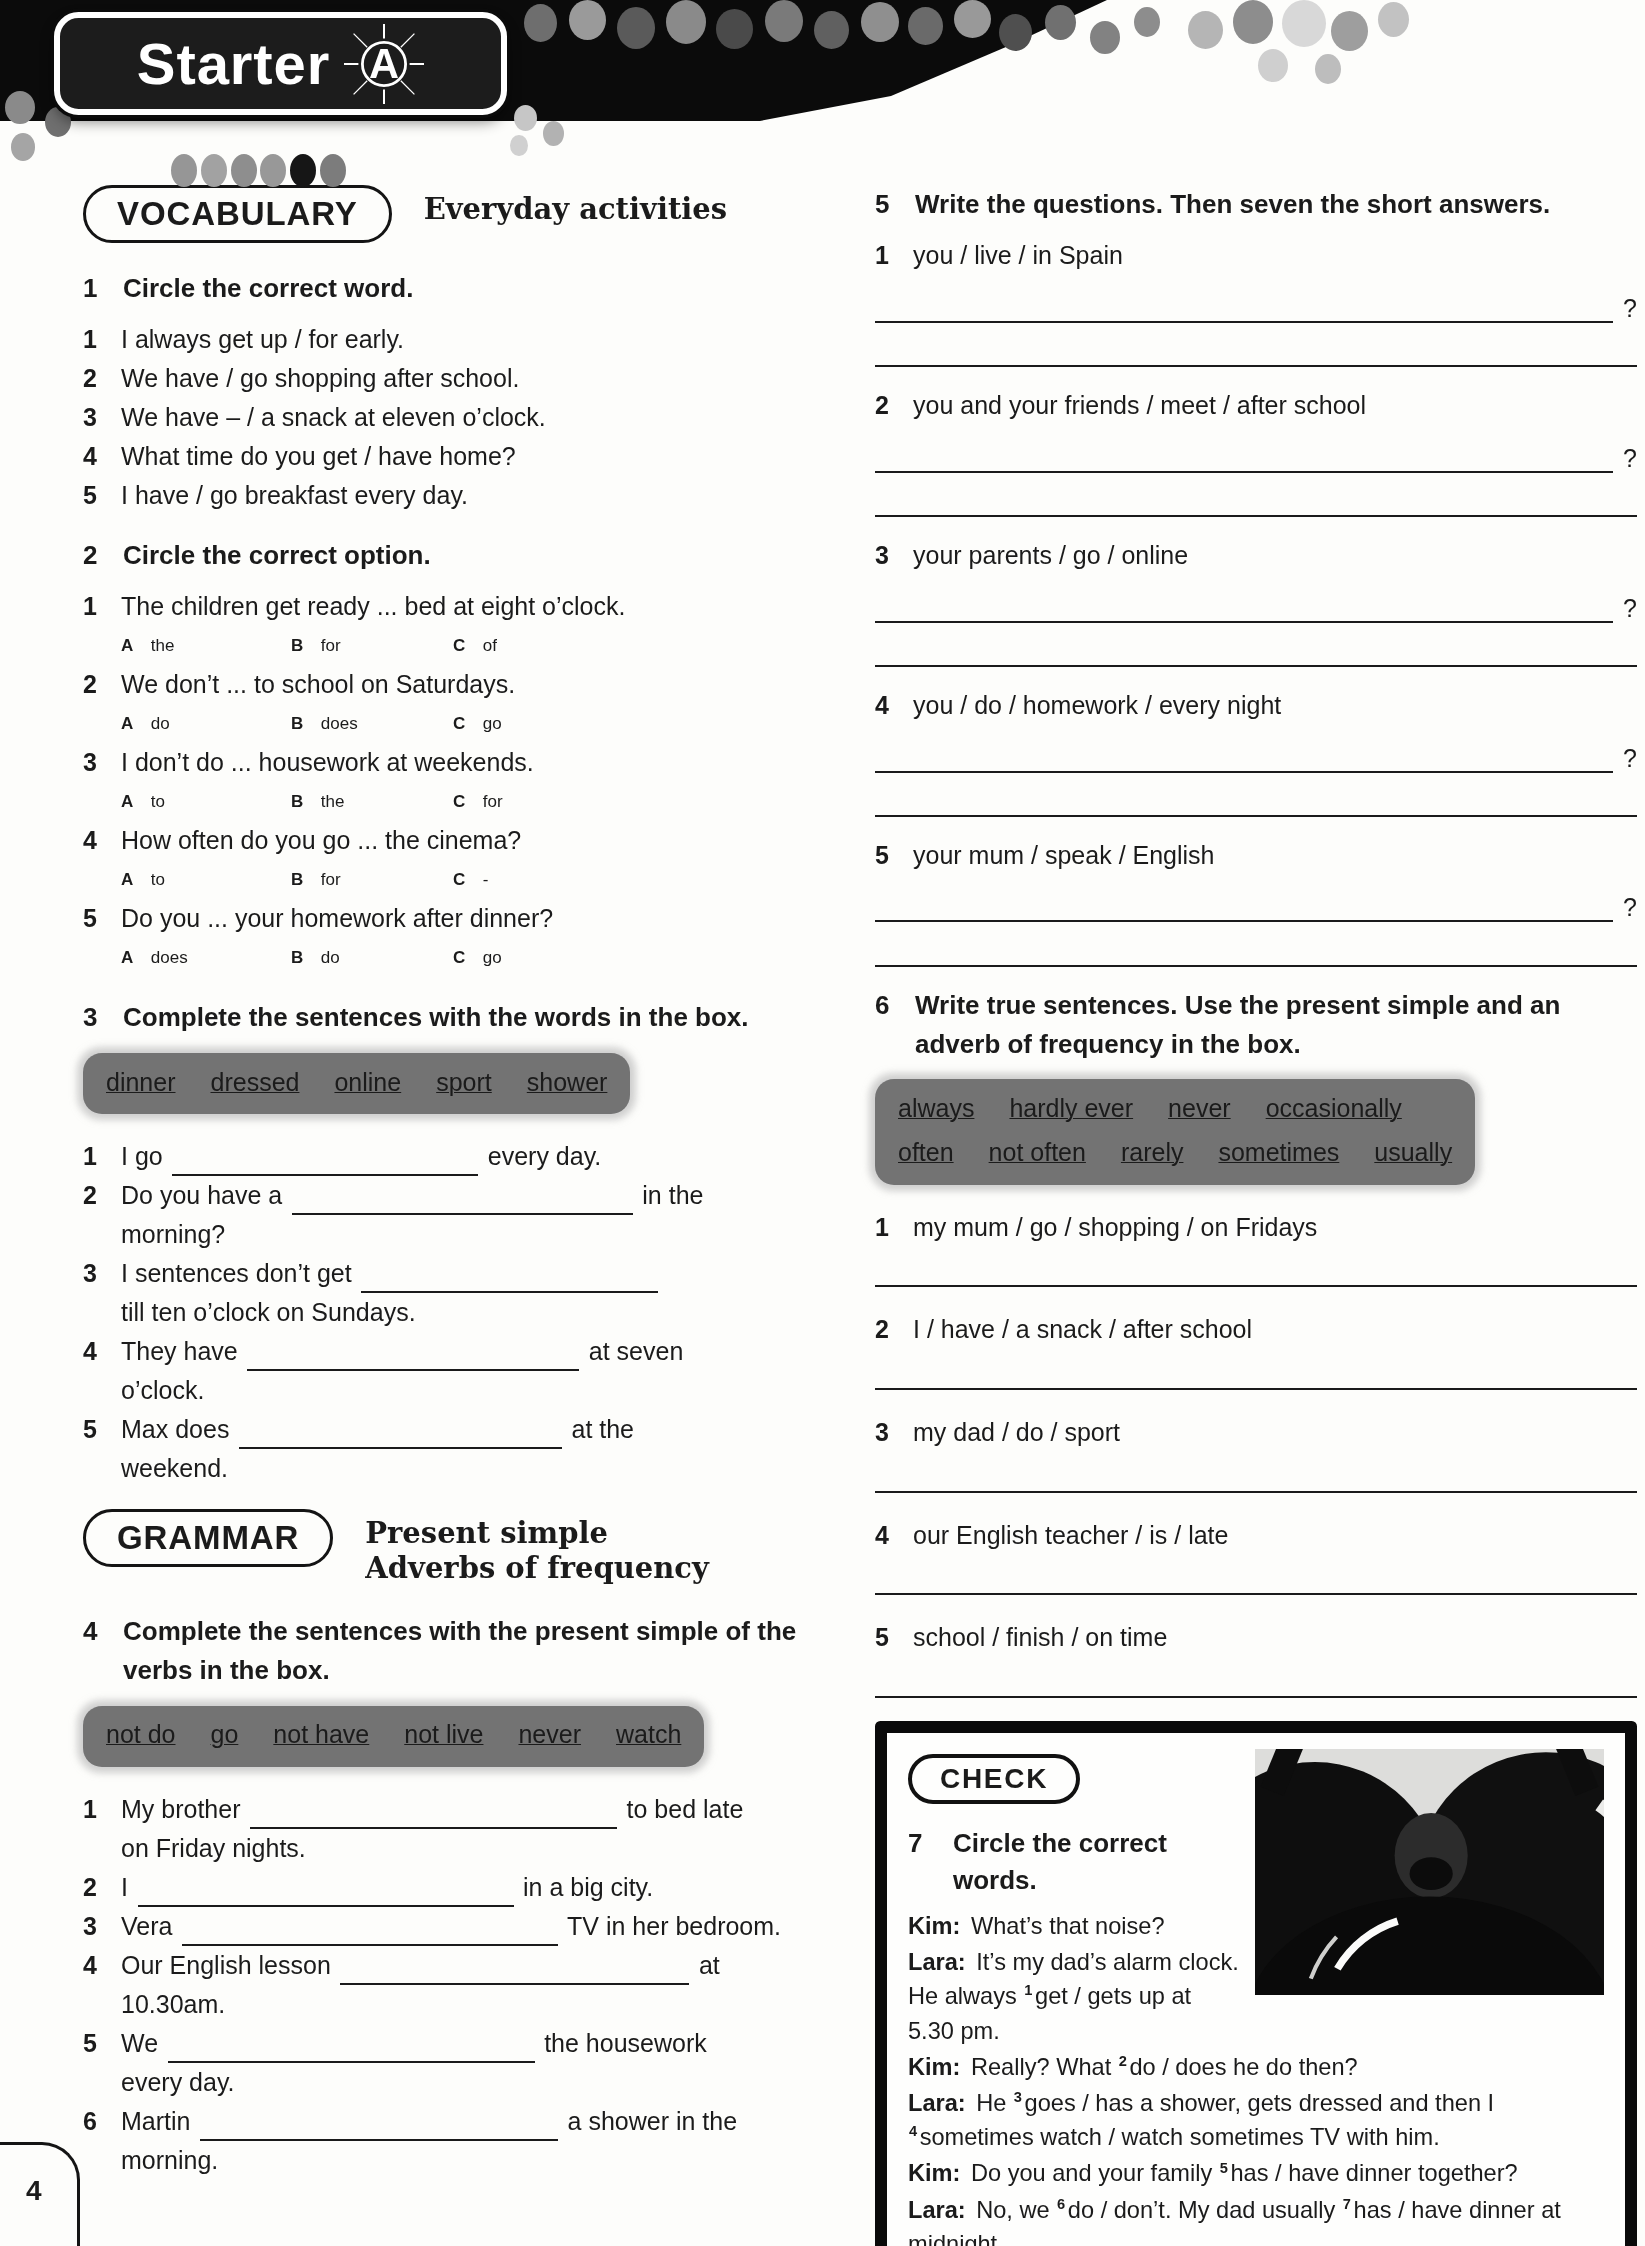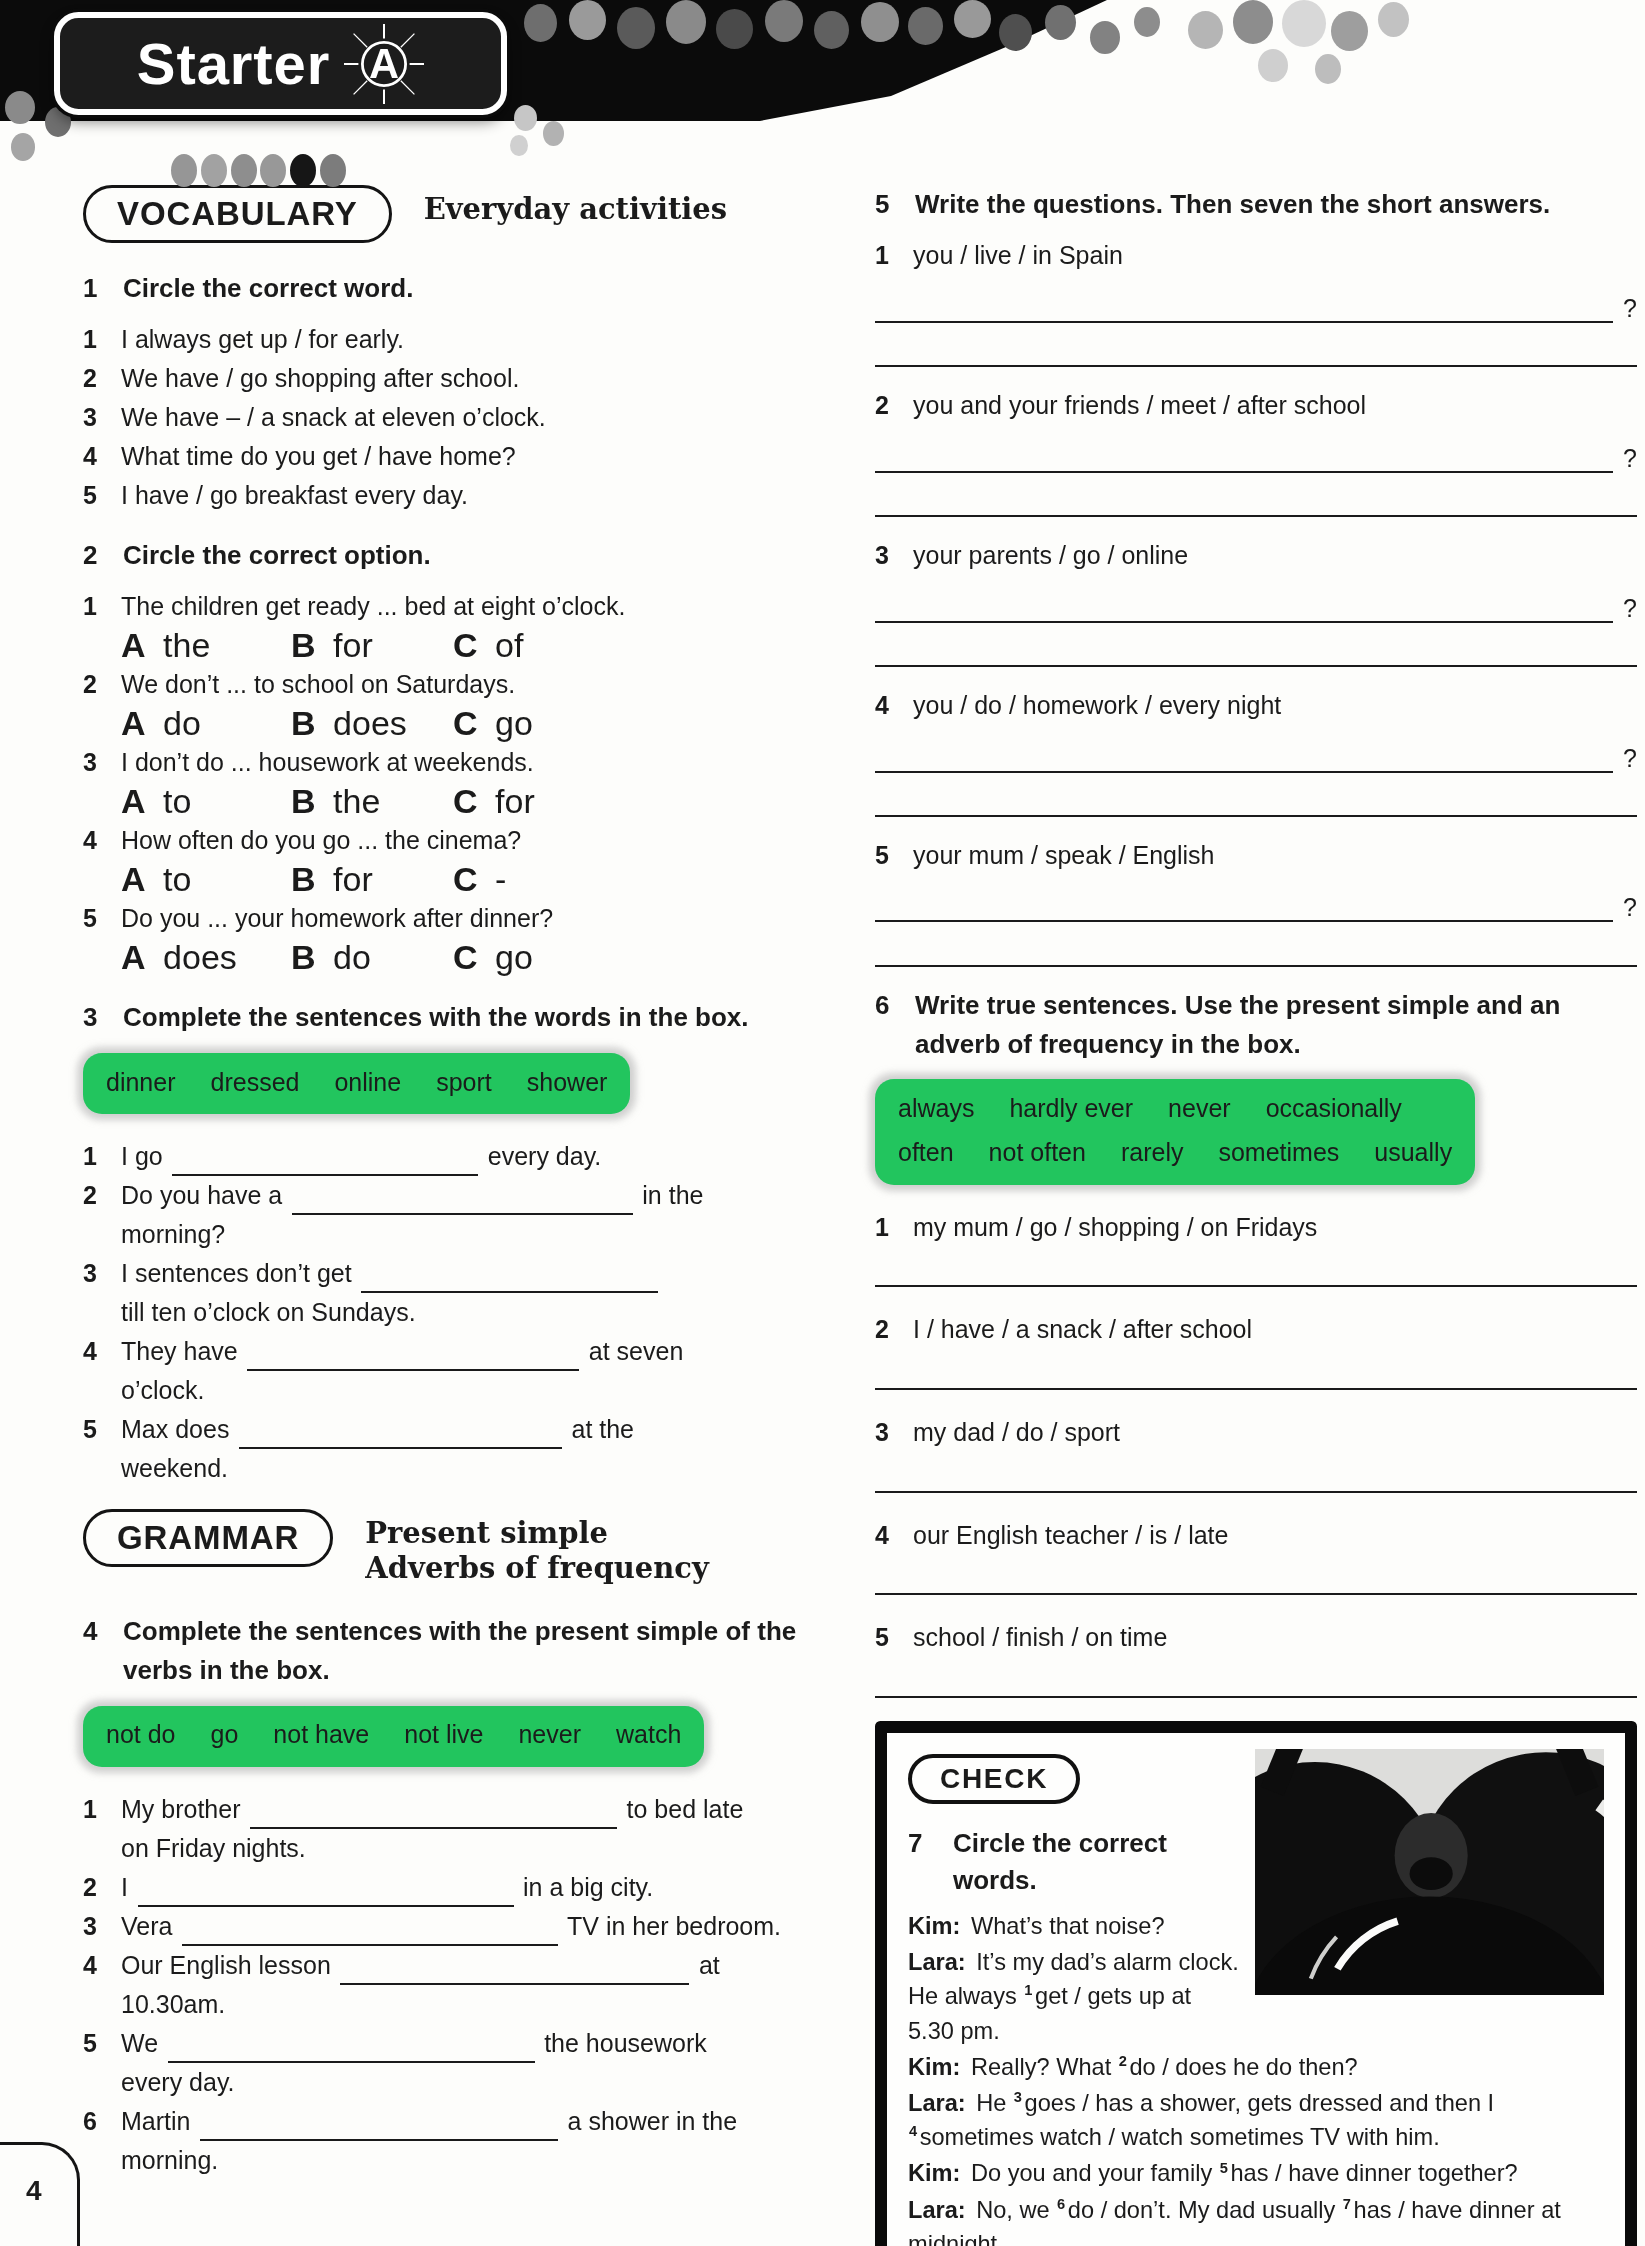--- a/index.html
+++ b/index.html
@@ -37,27 +37,27 @@
     font-size:29px;line-height:1.2;margin-left:26px;margin-top:7px;
   }
   
   .ex-head{display:flex;font-weight:bold;font-size:26px;line-height:1.5;margin-bottom:12.2px;}
   .ex-head .ex-num{flex:0 0 40px;}
   .items{margin-bottom:21px;}
   .item{display:flex;}
   .inum{flex:0 0 38px;font-weight:bold;font-size:25px;line-height:39px;}
   .ibody{flex:1;font-size:25px;line-height:39px;}
   .qline{font-size:25px;line-height:39px;}
-  .opts{display:grid;grid-template-columns:170px 162px auto;font-size:34px;line-height:39px;}
+  .opts{display:grid;grid-template-columns:170px 162px auto;font-size:17px;line-height:39px;}
   .opt strong{margin-right:17.5px;}
   .blank{display:inline-block;border-bottom:2.6px solid #1b1b1b;height:28px;vertical-align:bottom;margin:0 2.6px;}
   
   .wordbox{
-    display:inline-block;background:#22c55e;border-radius:19px;padding:8.7px 23px;
-    box-shadow:0 0 7.9px 5.2px rgba(184,184,184,.65);margin:3.5px 0 23px 0;
+    display:inline-block;background:#737373;border-radius:19px;padding:8.7px 23px;
+    box-shadow:0 0 7.9px 5.2px rgba(184,184,184,.65);margin:3.5px 0 23px 0;text-decoration:underline;
   }
   .wordbox .bline{line-height:40px;}
   .boxword{font-size:25px;margin-right:35px;white-space:nowrap;}
   .boxword:last-child{margin-right:0;}
   
   .qblock{margin-bottom:17.5px;}
   .qblock .item{margin-bottom:15.7px;}
   .ansline{display:flex;align-items:flex-end;margin-bottom:12.2px;}
   .ansline .rule{flex:1;border-bottom:2.6px solid #1b1b1b;height:30px;}
   .ansline .qm{flex:none;width:24.5px;text-align:right;font-size:25px;line-height:30px;}

